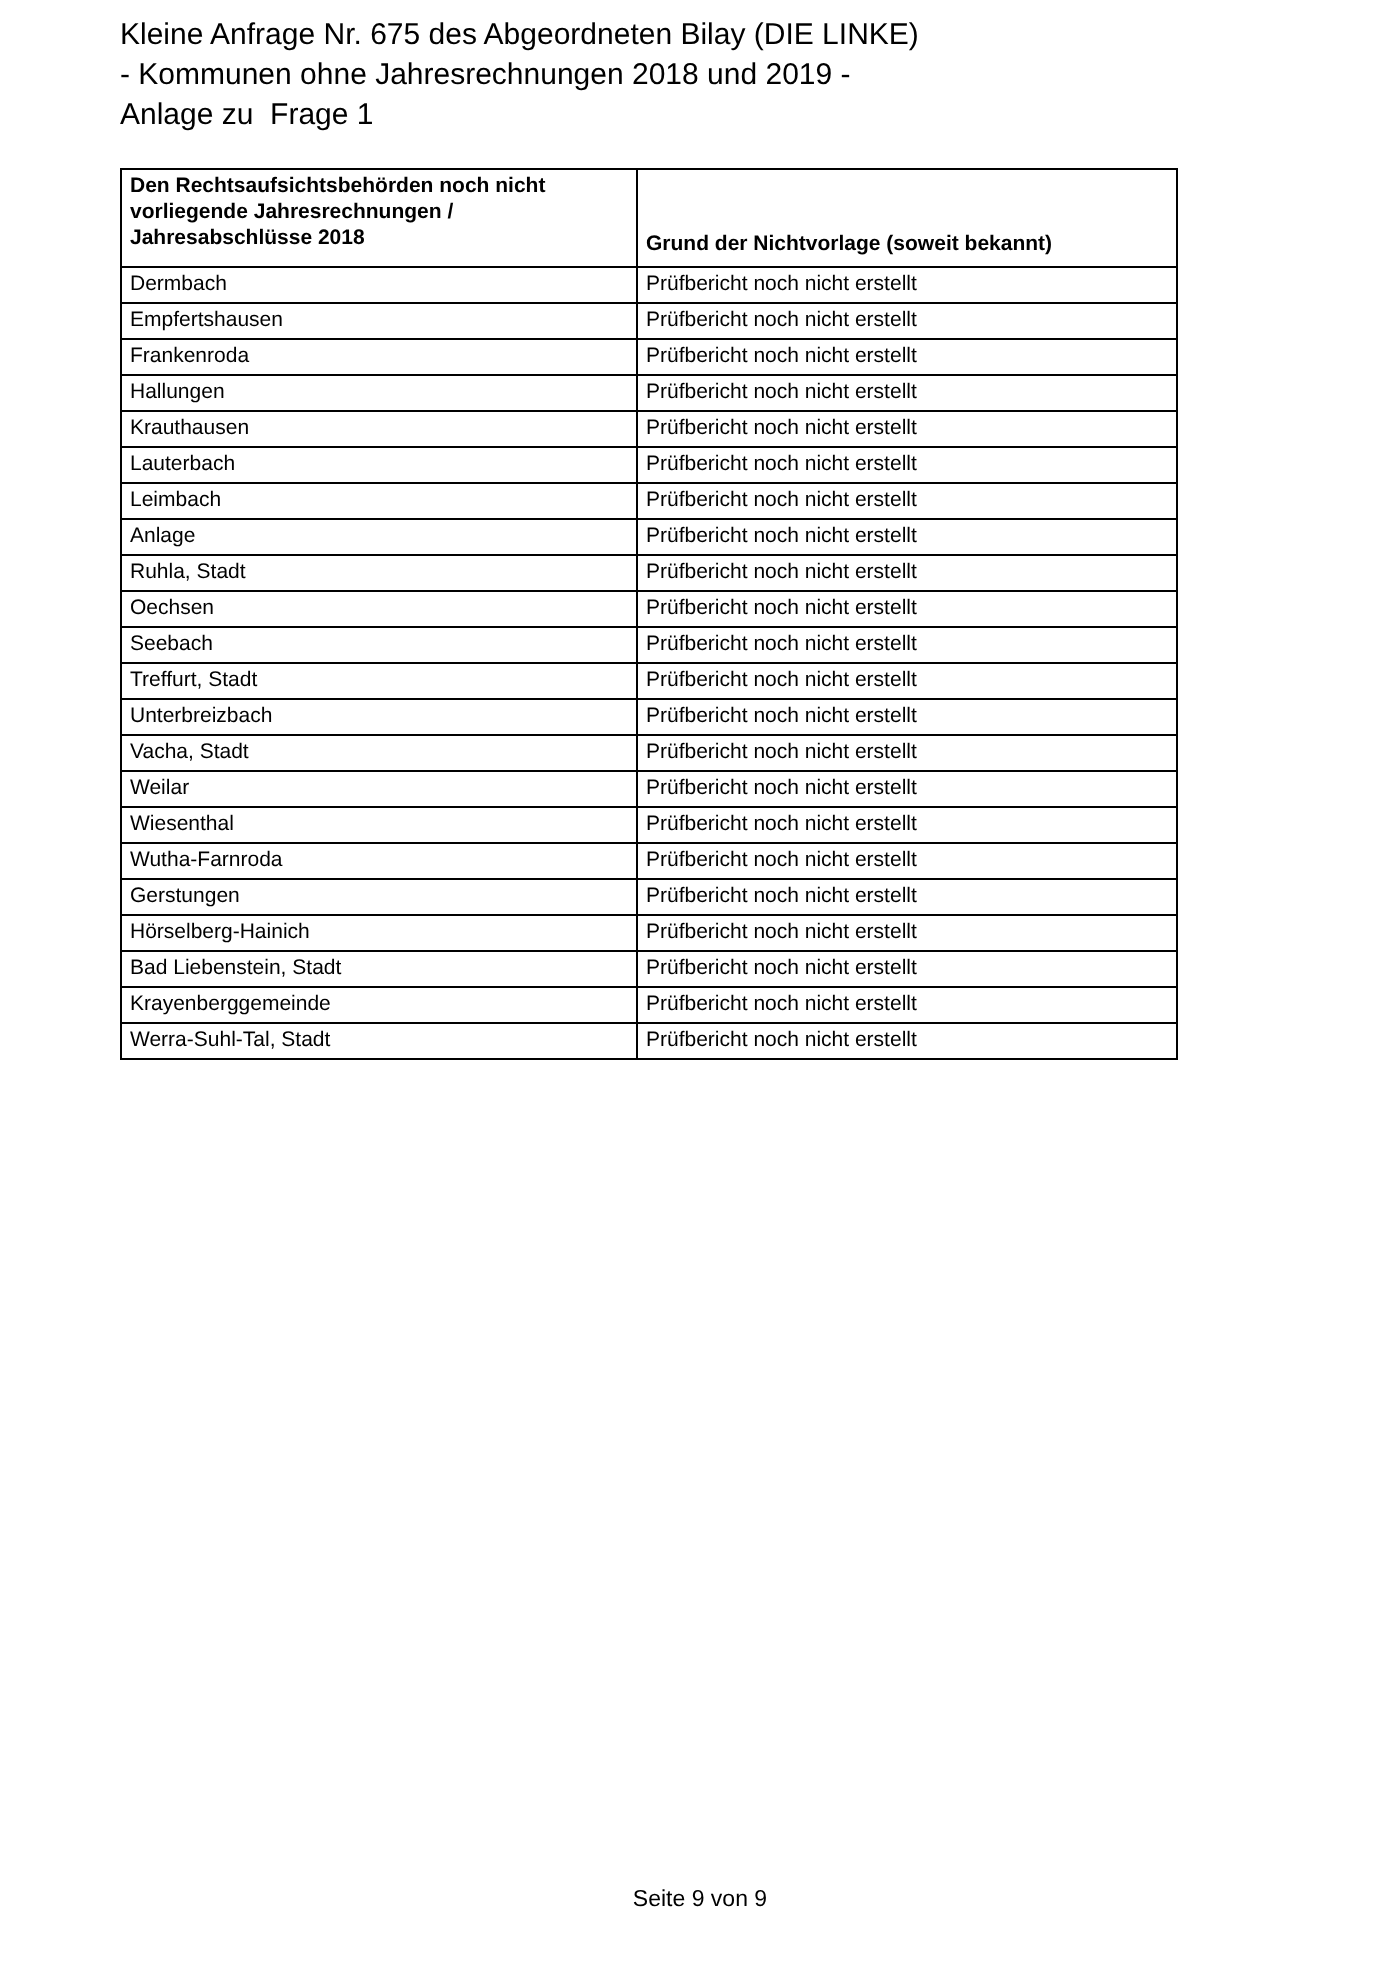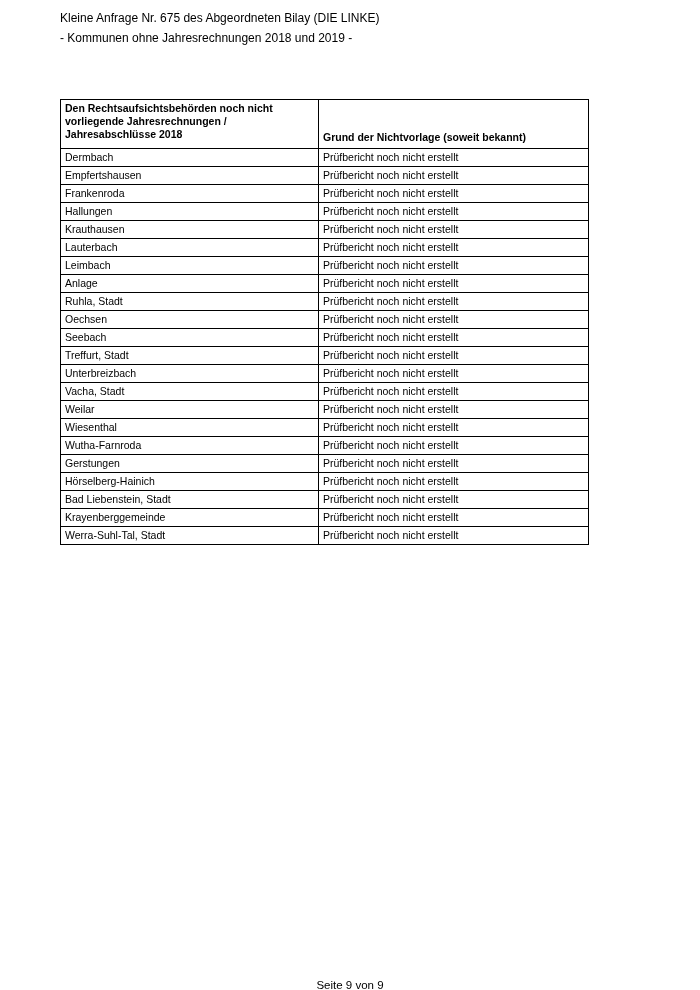--- a/index.html
+++ b/index.html
@@ -21,28 +21,28 @@
     height: 990px;
     box-sizing: border-box;
   }
   .header-block {
     position: absolute;
     left: 60px;
     top: 8px;
     width: 560px;
   }
   .header-line {
-    font-size: 12px;
+    font-size: 15px;
     line-height: 20px;
     white-space: pre;
   }
   table.main-table {
     position: absolute;
     left: 60px;
-    top: 99px;
+    top: 84px;
     width: 528px;
     border-collapse: collapse;
     table-layout: fixed;
     border-radius: 11px;
   }
   table.main-table td, table.main-table th {
     border: 1px solid #000000;
     vertical-align: top;
     padding: 2px 4px 2px 4px;
     font-size: 10.5px;
@@ -63,31 +63,31 @@
   td.body-cell {
     height: 13px;
   }
   .footer {
     position: absolute;
     left: 0;
     top: 944px;
     width: 700px;
     text-align: center;
     font-size: 11.5px;
-    margin-top: 35px;
   }
 </style>
 </head>
 <body>
 
 <div class="page">
 
   <div class="header-block">
     <div class="header-line">Kleine Anfrage Nr. 675 des Abgeordneten Bilay (DIE LINKE)</div>
     <div class="header-line">- Kommunen ohne Jahresrechnungen 2018 und 2019 -</div>
+    <div class="header-line">Anlage zu  Frage 1</div>
   </div>
 
   <table class="main-table">
     <colgroup>
       <col class="c1">
       <col class="c2">
     </colgroup>
     <thead>
       <tr>
         <th class="head-cell">Den Rechtsaufsichtsbehörden noch nicht vorliegende Jahresrechnungen / Jahresabschlüsse 2018</th>

